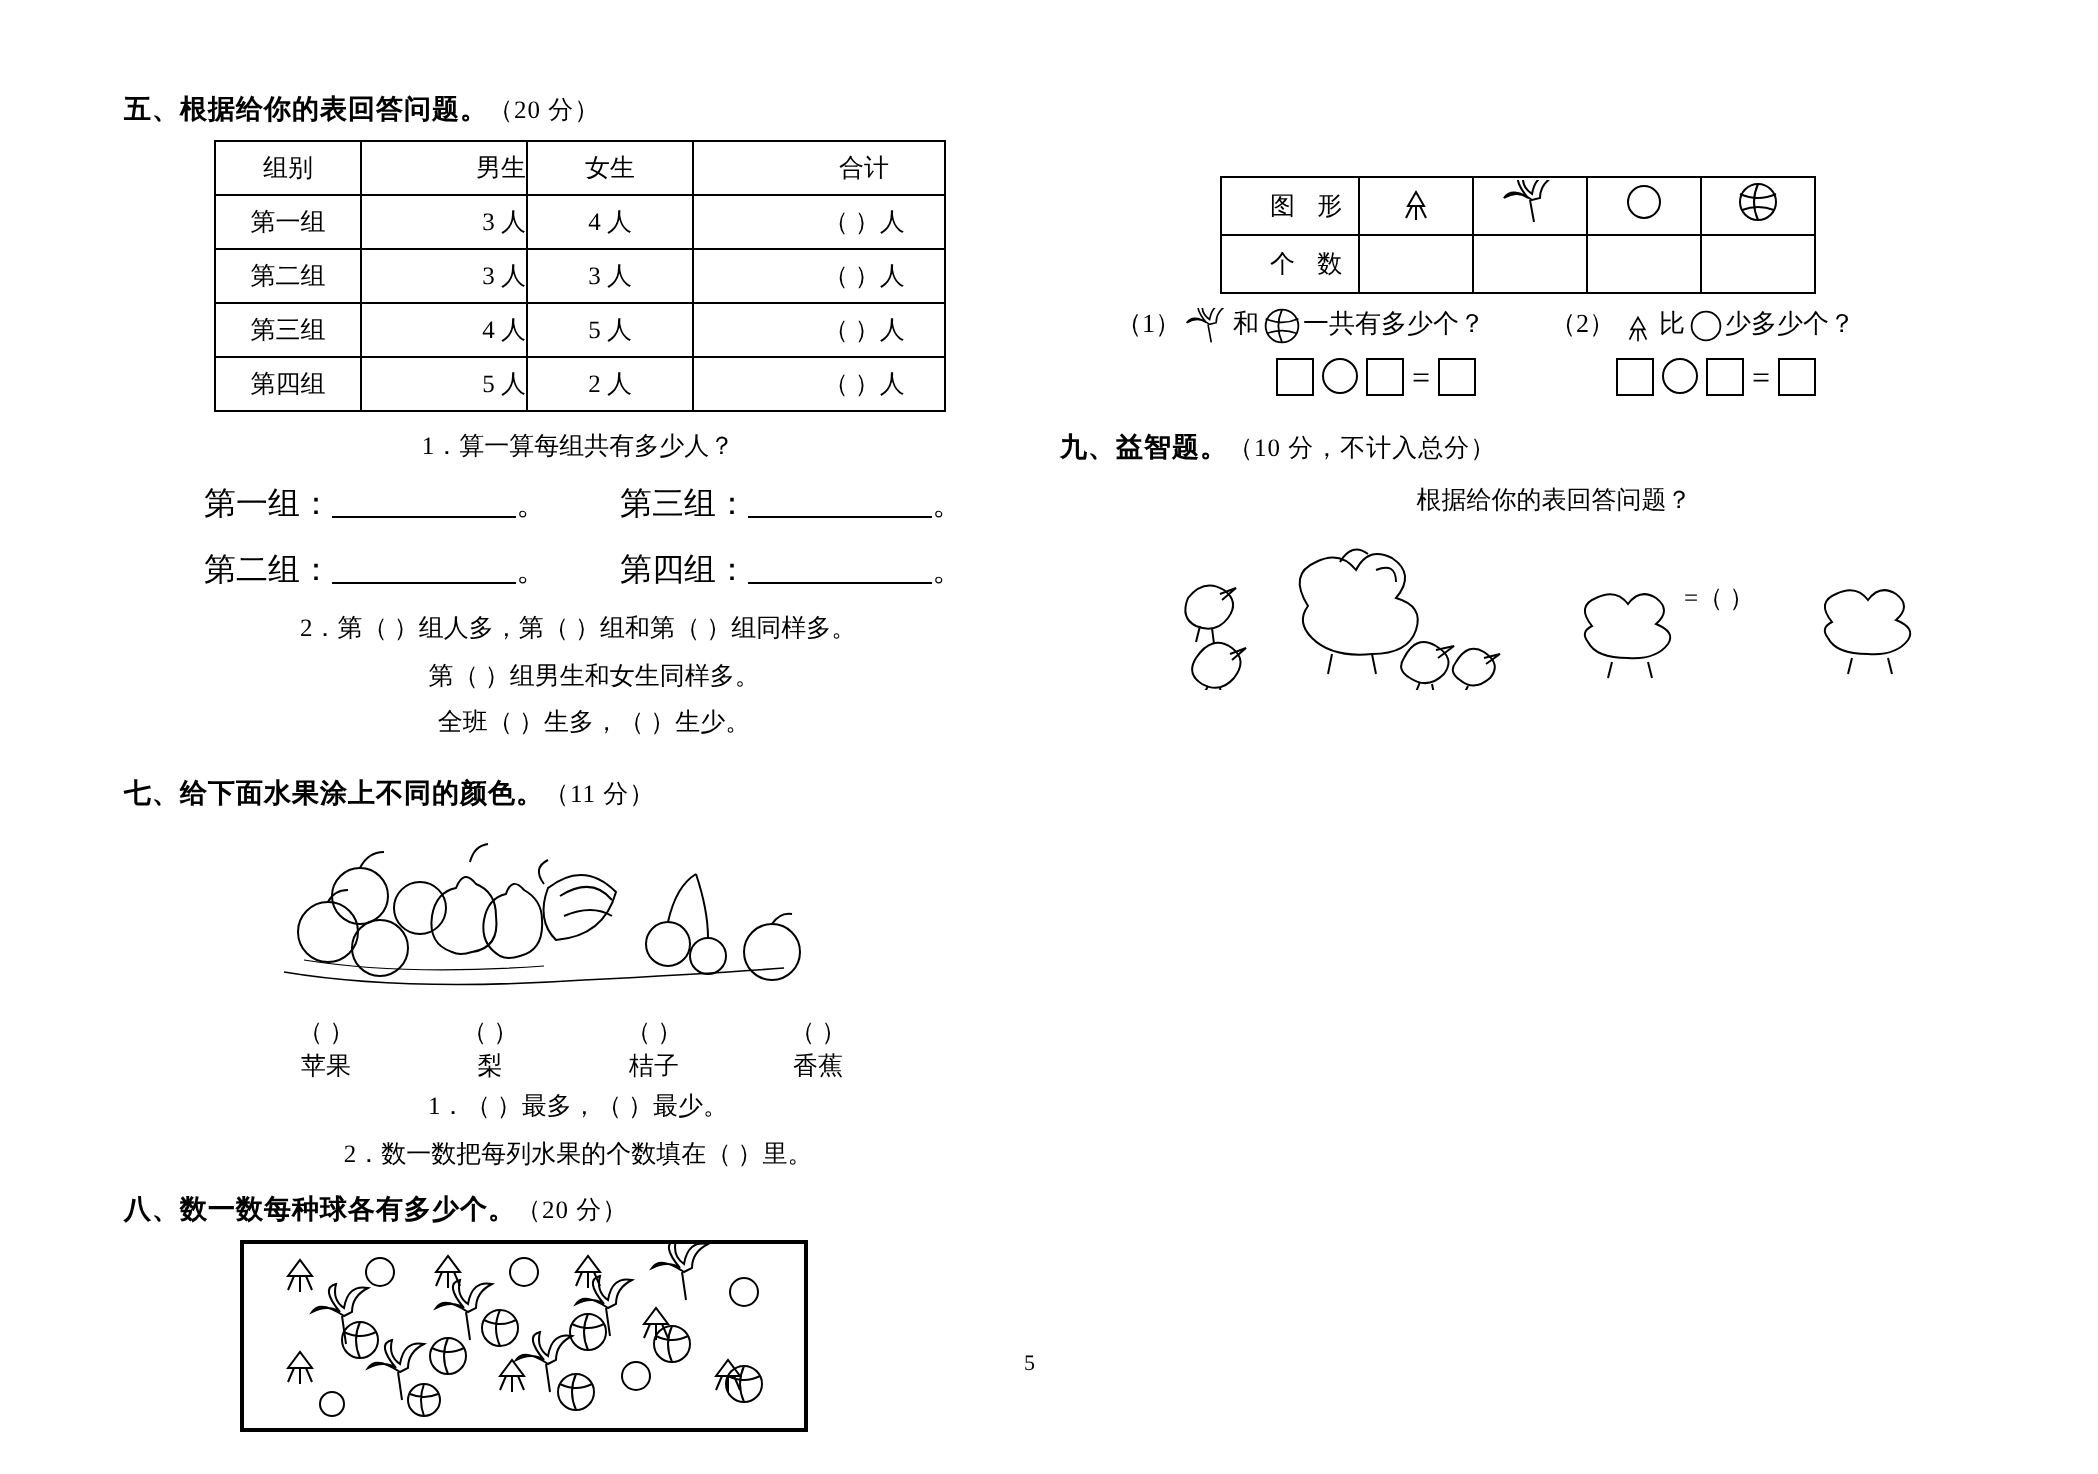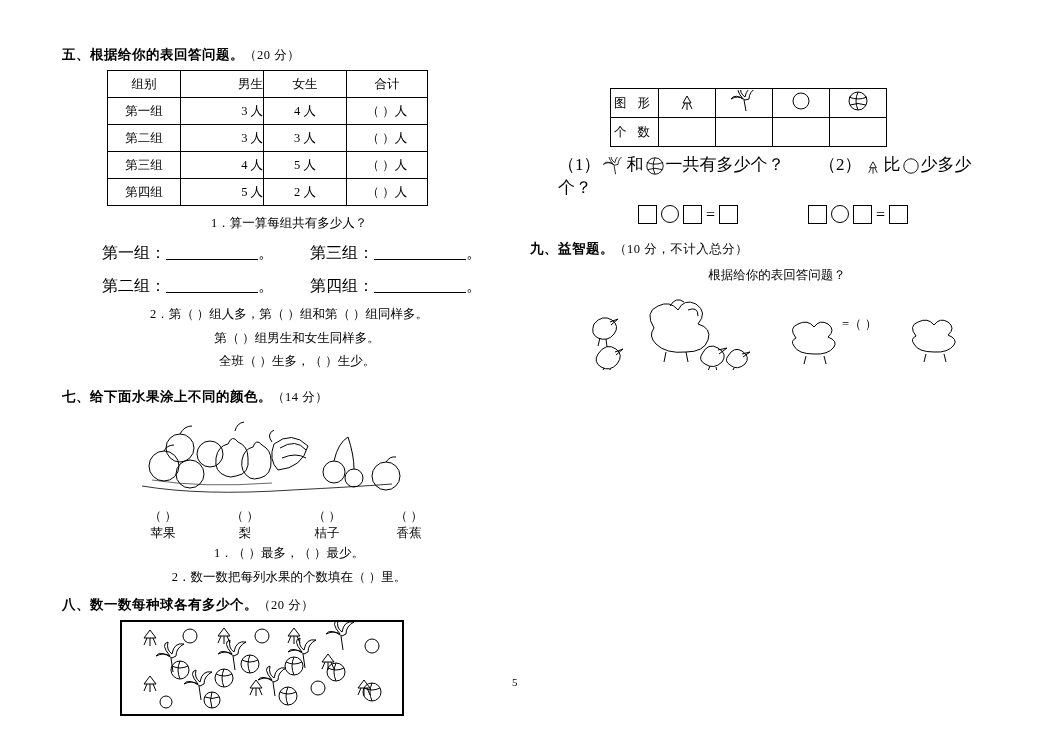--- a/index.html
+++ b/index.html
@@ -30,21 +30,21 @@
   table.grid td {
     border:1px solid #000;
     text-align:center;
     font-size:12.5px;
     padding:3px 0;
     height:20px;
   }
   table.grid td.c0 { width:72px; }
   table.grid td.c1 { width:82px;text-align:right; }
   table.grid td.c2 { width:82px; }
-  table.grid td.c3 { width:80px; }
+  table.grid td.c3 { width:80px;padding-left:45px; }
 
   
   .blank-line { display:inline-block; border-bottom:1px solid #000; width:92px; height:13px; vertical-align:-2px; }
   .sub-row { margin-left:40px; font-size:16px; line-height:2.1; }
   .sub-row .lbl { display:inline-block; }
   .gapA { display:inline-block; width:36px; }
 
   
   .fruit-box { position:relative; margin:8px 0 0 60px; width:300px; height:90px; }
   .fruit-svg { display:block; }
@@ -58,23 +58,23 @@
   
   table.grid2 { border-collapse:collapse; margin:4px 0 6px 80px; }
   table.grid2 td {
     border:1px solid #000;
     text-align:center;
     font-size:12.5px;
     height:26px;
     width:54px;
     vertical-align:middle;
   }
-  table.grid2 td.hdr { width:46px; letter-spacing:4px; padding-left:0; }
-
-  .qline { font-size:17px; margin:6px 0 0 0; }
+  table.grid2 td.hdr { width:46px; letter-spacing:4px; padding-left:21px; }
+
+  .qline { font-size:13px; margin:6px 0 0 0; }
   .sqbox { display:inline-block; width:17px; height:17px; border:1px solid #000; vertical-align:-4px; }
   .circ { display:inline-block; width:16px; height:16px; border:1px solid #000; border-radius:50%; vertical-align:-3px; }
   .eqrow { display:flex; gap:70px; margin-left:108px; }
 
   .chick-area { position:relative; margin:6px 0 0 40px; width:400px; height:76px; }
 
   .pagenum { position:absolute; left:512px; top:676px; font-size:11px; }
 
   
   .ico { display:inline-block; vertical-align:middle; }
@@ -132,21 +132,21 @@
     </div>
     <div class="sub-row">
       <span class="lbl">第二组：</span><span class="blank-line"></span>。<span class="gapA"></span><span class="lbl">第四组：</span><span class="blank-line"></span>。
     </div>
 
     <div class="txt indent1">2．第（    ）组人多，第（    ）组和第（    ）组同样多。</div>
     <div class="txt indent2">第（    ）组男生和女生同样多。</div>
     <div class="txt indent2">全班（    ）生多，（    ）生少。</div>
 
     <div class="q-head" style="margin-top:14px;">
-      <span>七、给下面水果涂上不同的颜色。</span><span class="pts">（14 分）</span>
+      <span>七、给下面水果涂上不同的颜色。</span><span class="pts">（11 分）</span>
     </div>
 
     <div class="fruit-box">
       <svg class="fruit-svg" width="300" height="90" viewBox="0 0 300 90">
         <g fill="none" stroke="#000" stroke-width="1">
 
           <circle cx="42" cy="52" r="15"></circle>
           <circle cx="68" cy="60" r="14"></circle>
           <circle cx="58" cy="34" r="14"></circle>
           <circle cx="88" cy="40" r="13"></circle>

